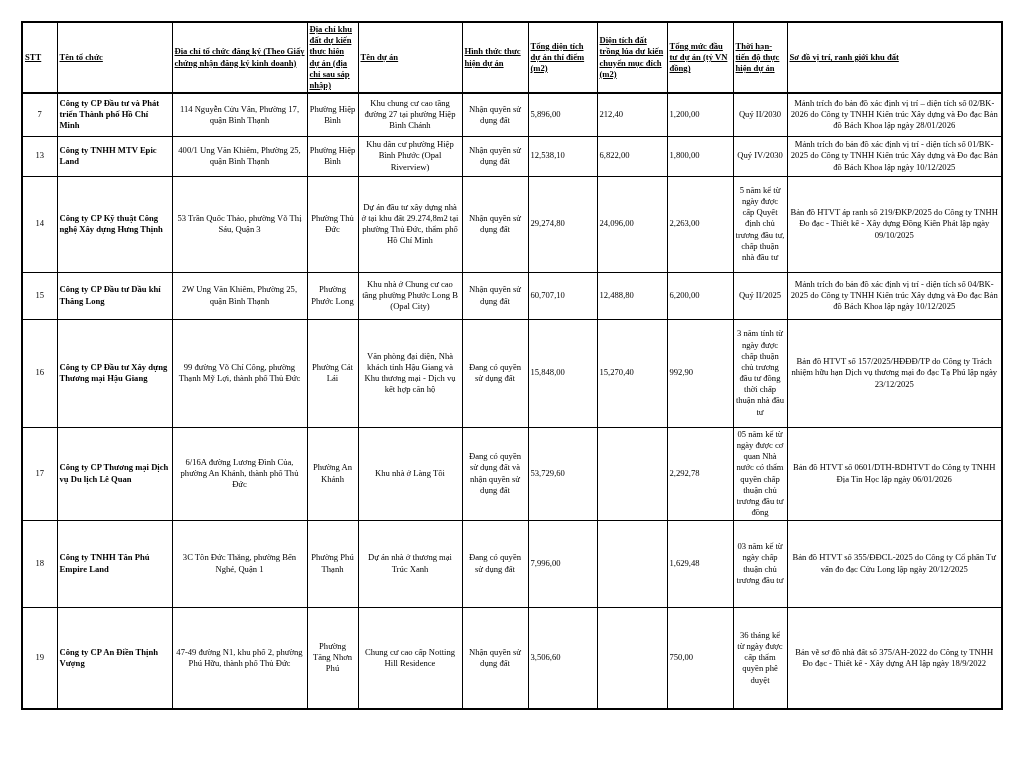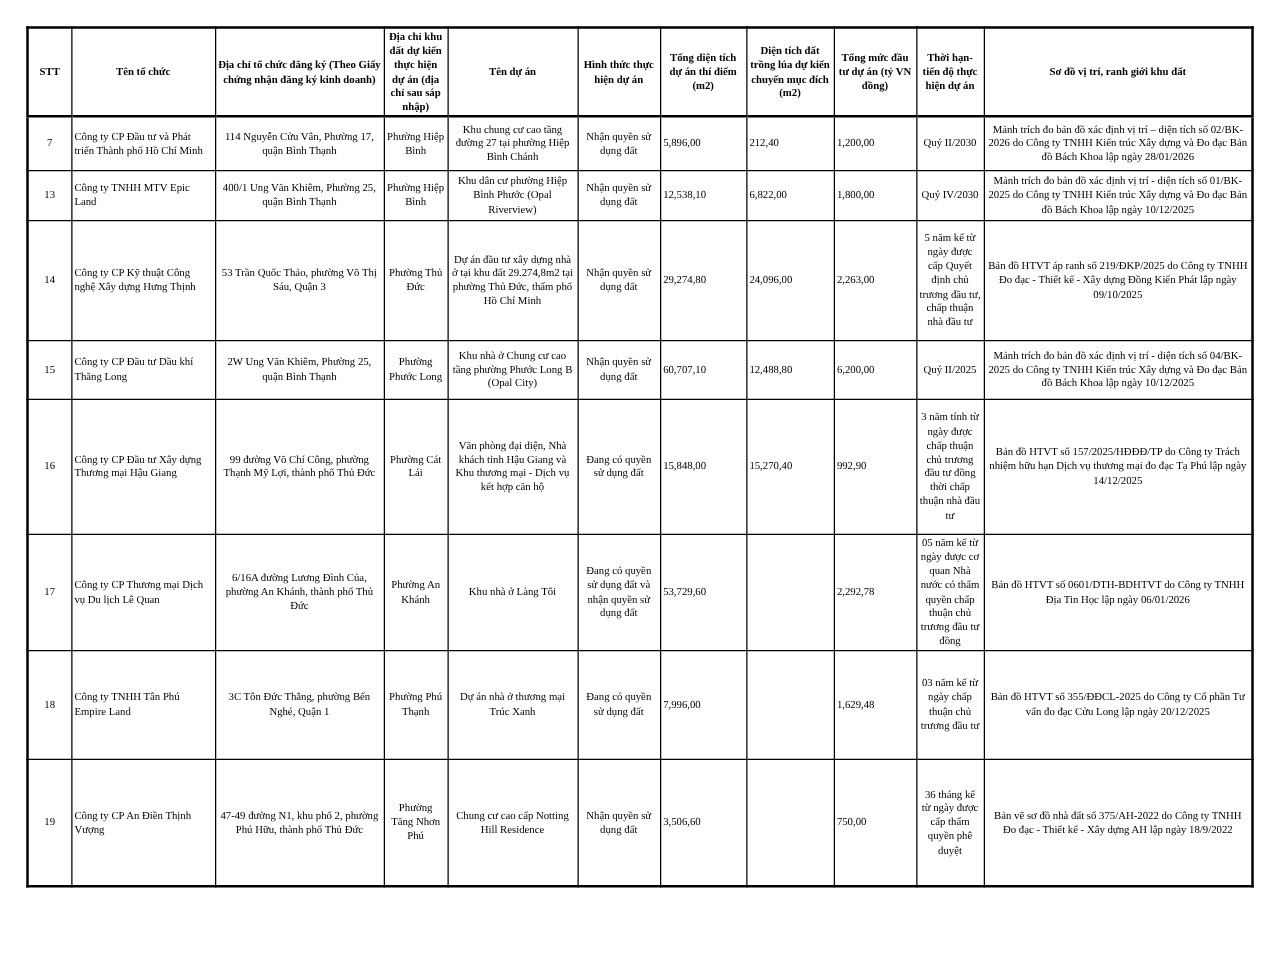--- a/index.html
+++ b/index.html
@@ -36,26 +36,27 @@
     border: 1px solid #000000;
     font-size: 8.6px;
     line-height: 1.3;
     vertical-align: middle;
     padding: 1px 2px;
     word-wrap: break-word;
     overflow: hidden;
   }
   table.doc-table th {
     font-weight: bold;
-    text-align: center;
+    text-align: left;
     border-bottom: 2px solid #000000;
+    text-decoration: underline;
   }
   
   td.al-c { text-align: center; }
-  td.al-l { text-align: left; }
+  td.al-l { text-align: left; font-weight: bold; }
   td.al-r { text-align: left; padding-right: 3px; }
 </style>
 </head>
 <body>
 
 <div class="page">
   <table class="doc-table">
     <colgroup>
         <col style="width: 35px;">
         <col style="width: 115px;">
@@ -141,21 +142,21 @@
           <td class="al-c">16</td>
           <td class="al-l">Công ty CP Đầu tư Xây dựng Thương mại Hậu Giang</td>
           <td class="al-c">99 đường Võ Chí Công, phường Thạnh Mỹ Lợi, thành phố Thủ Đức</td>
           <td class="al-c">Phường Cát Lái</td>
           <td class="al-c">Văn phòng đại diện, Nhà khách tỉnh Hậu Giang và Khu thương mại - Dịch vụ kết hợp căn hộ</td>
           <td class="al-c">Đang có quyền sử dụng đất</td>
           <td class="al-r">15,848,00</td>
           <td class="al-r">15,270,40</td>
           <td class="al-r">992,90</td>
           <td class="al-c">3 năm tính từ ngày được chấp thuận chủ trương đầu tư đồng thời chấp thuận nhà đầu tư</td>
-          <td class="al-c">Bản đồ HTVT số 157/2025/HĐĐĐ/TP do Công ty Trách nhiệm hữu hạn Dịch vụ thương mại đo đạc Tạ Phú lập ngày 14/12/2025</td>
+          <td class="al-c">Bản đồ HTVT số 157/2025/HĐĐĐ/TP do Công ty Trách nhiệm hữu hạn Dịch vụ thương mại đo đạc Tạ Phú lập ngày 23/12/2025</td>
         </tr>
         <tr style="height: 93px;">
           <td class="al-c">17</td>
           <td class="al-l">Công ty CP Thương mại Dịch vụ Du lịch Lê Quan</td>
           <td class="al-c">6/16A đường Lương Đình Của, phường An Khánh, thành phố Thủ Đức</td>
           <td class="al-c">Phường An Khánh</td>
           <td class="al-c">Khu nhà ở Làng Tôi</td>
           <td class="al-c">Đang có quyền sử dụng đất và nhận quyền sử dụng đất</td>
           <td class="al-r">53,729,60</td>
           <td class="al-r"></td>

